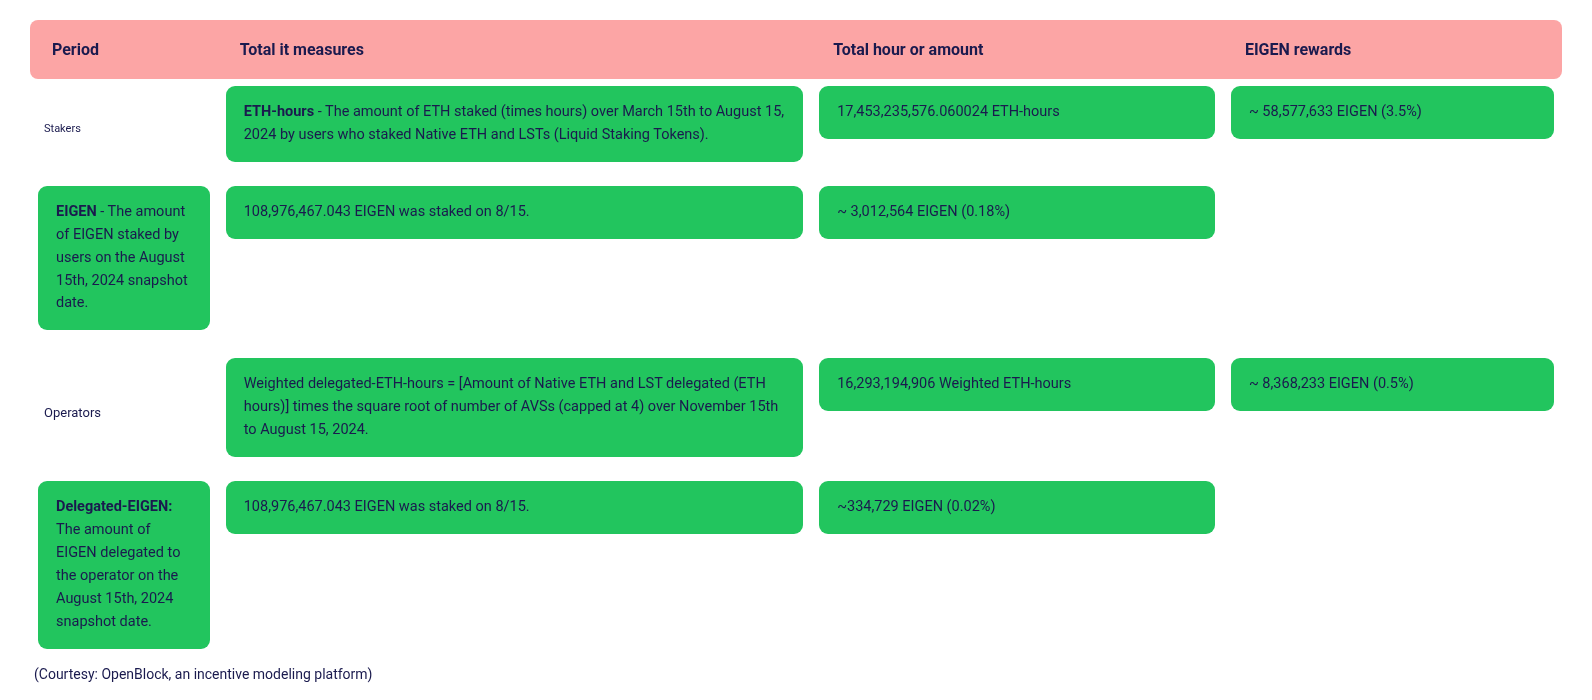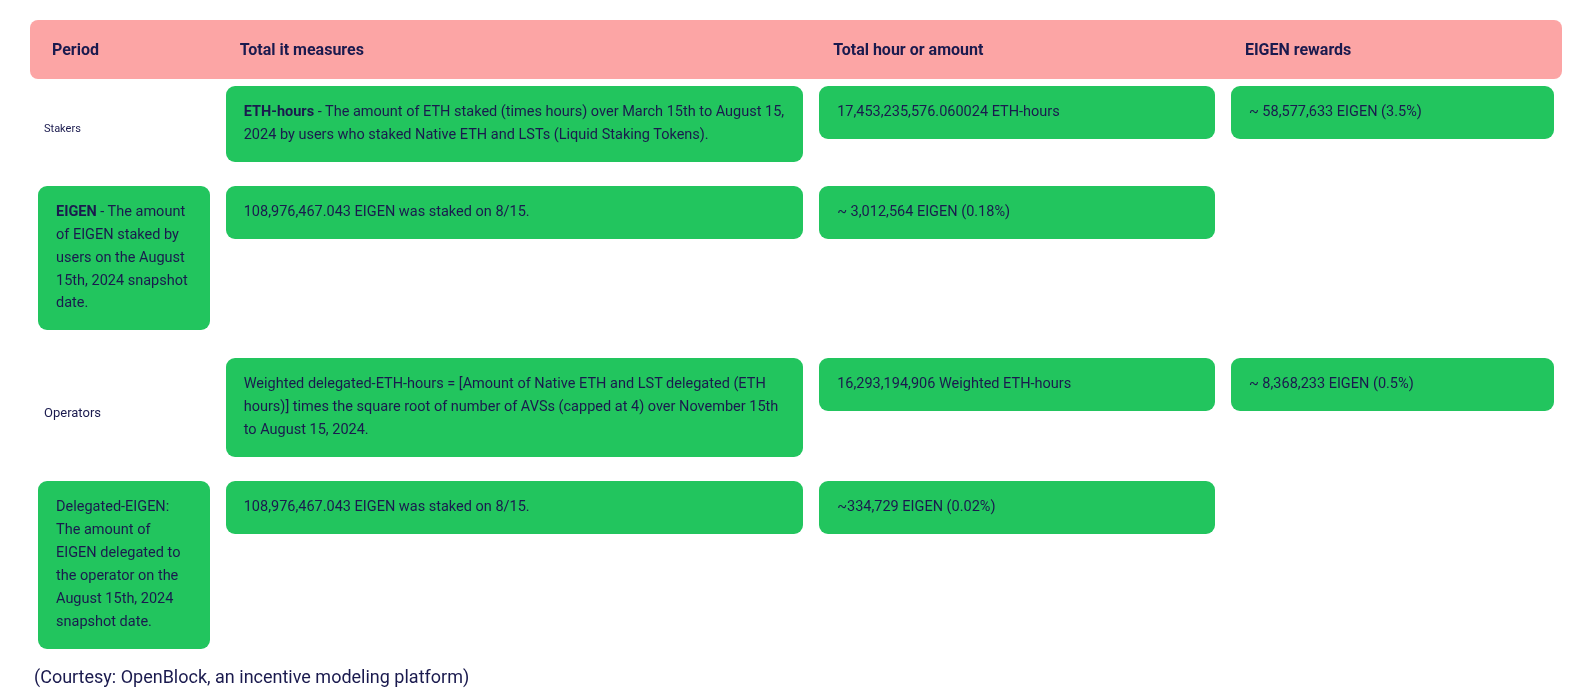--- a/index.html
+++ b/index.html
@@ -7,21 +7,21 @@
       background: #ffffff;
       font-family: -apple-system, BlinkMacSystemFont, 'Segoe UI', Roboto, Arial, sans-serif;
       font-size: 15px;
       color: #1a1a4e;
       padding: 20px 30px;
       width: 1592px;
       min-height: 700px;
     }
 
     .courtesy-note {
-      font-size: 18px;
+      font-size: 14px;
       color: #1a1a4e;
       margin-top: 10px;
       padding-left: 4px;
     }
 
     
     table.data-table {
       width: 100%;
       border-collapse: separate;
       border-spacing: 0 0;
@@ -118,21 +118,21 @@
           </td>
           <td class="content-td">
             <div class="box">~ 8,368,233 EIGEN (0.5%)</div>
           </td>
         </tr>
         <tr class="spacer-row">
           <td colspan="3"></td>
         </tr>
         <tr>
           <td class="content-td">
-            <div class="box"><span style="font-weight: 400;">Delegated-EIGEN:</span> The amount of EIGEN delegated to the operator on the August 15th, 2024 snapshot date.</div>
+            <div class="box"><span style="font-weight: 700;">Delegated-EIGEN:</span> The amount of EIGEN delegated to the operator on the August 15th, 2024 snapshot date.</div>
           </td>
           <td class="content-td">
             <div class="box">108,976,467.043 EIGEN was staked on 8/15.</div>
           </td>
           <td class="content-td">
             <div class="box">~334,729 EIGEN (0.02%)</div>
           </td>
         </tr>
       </tbody>
   </table>

